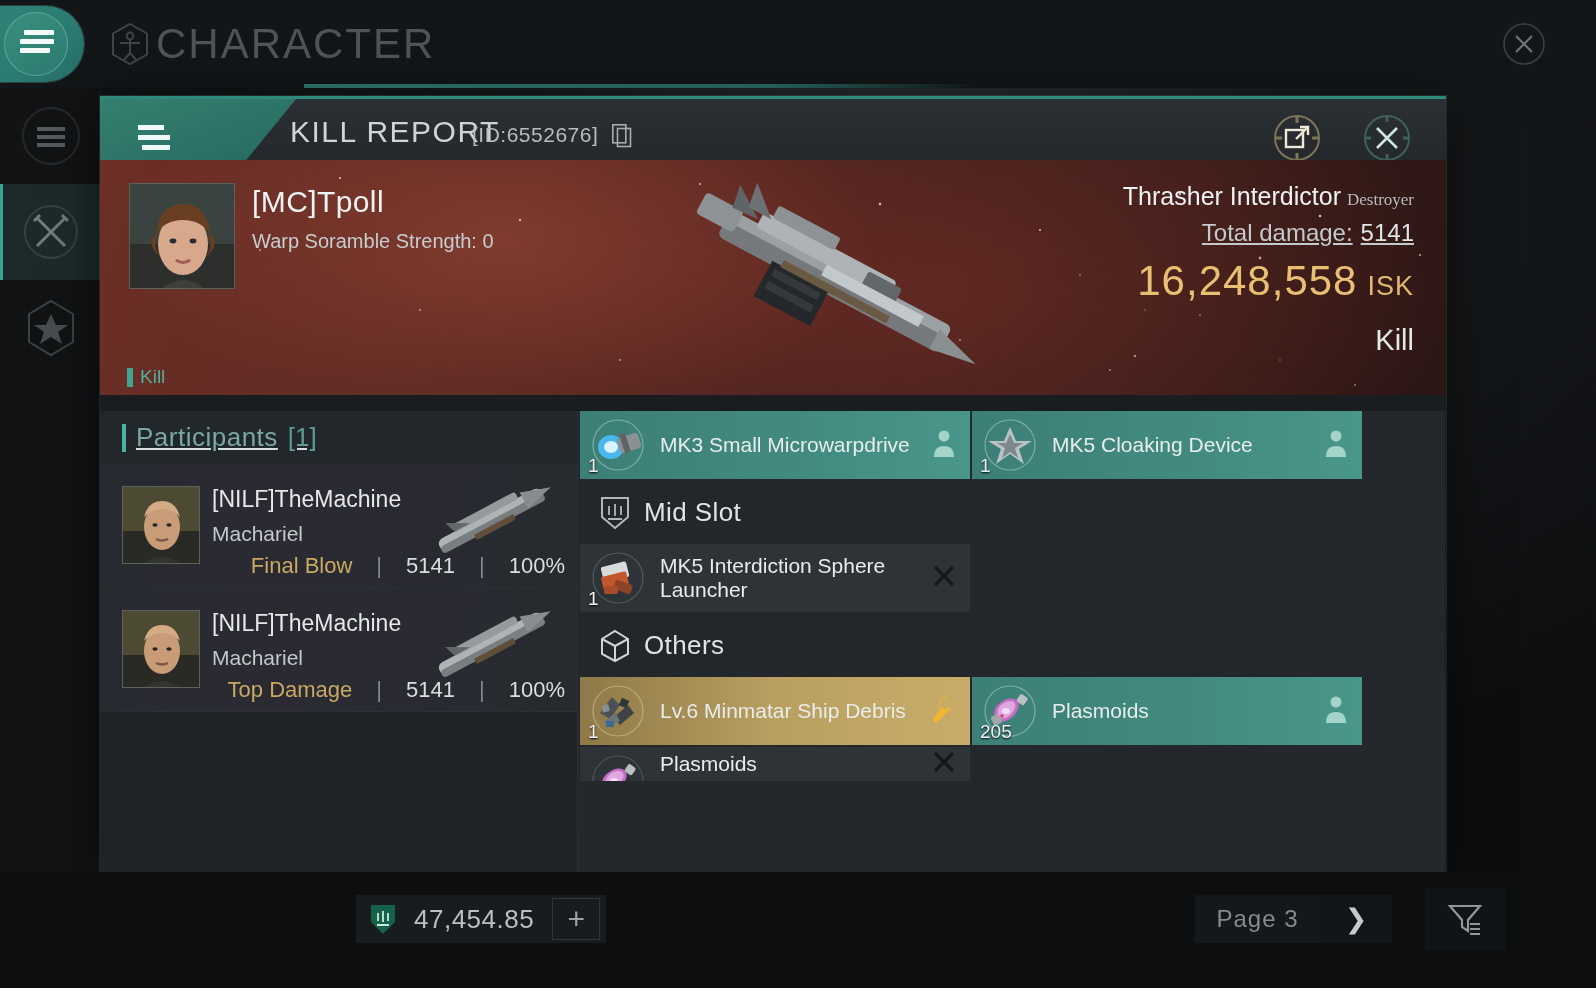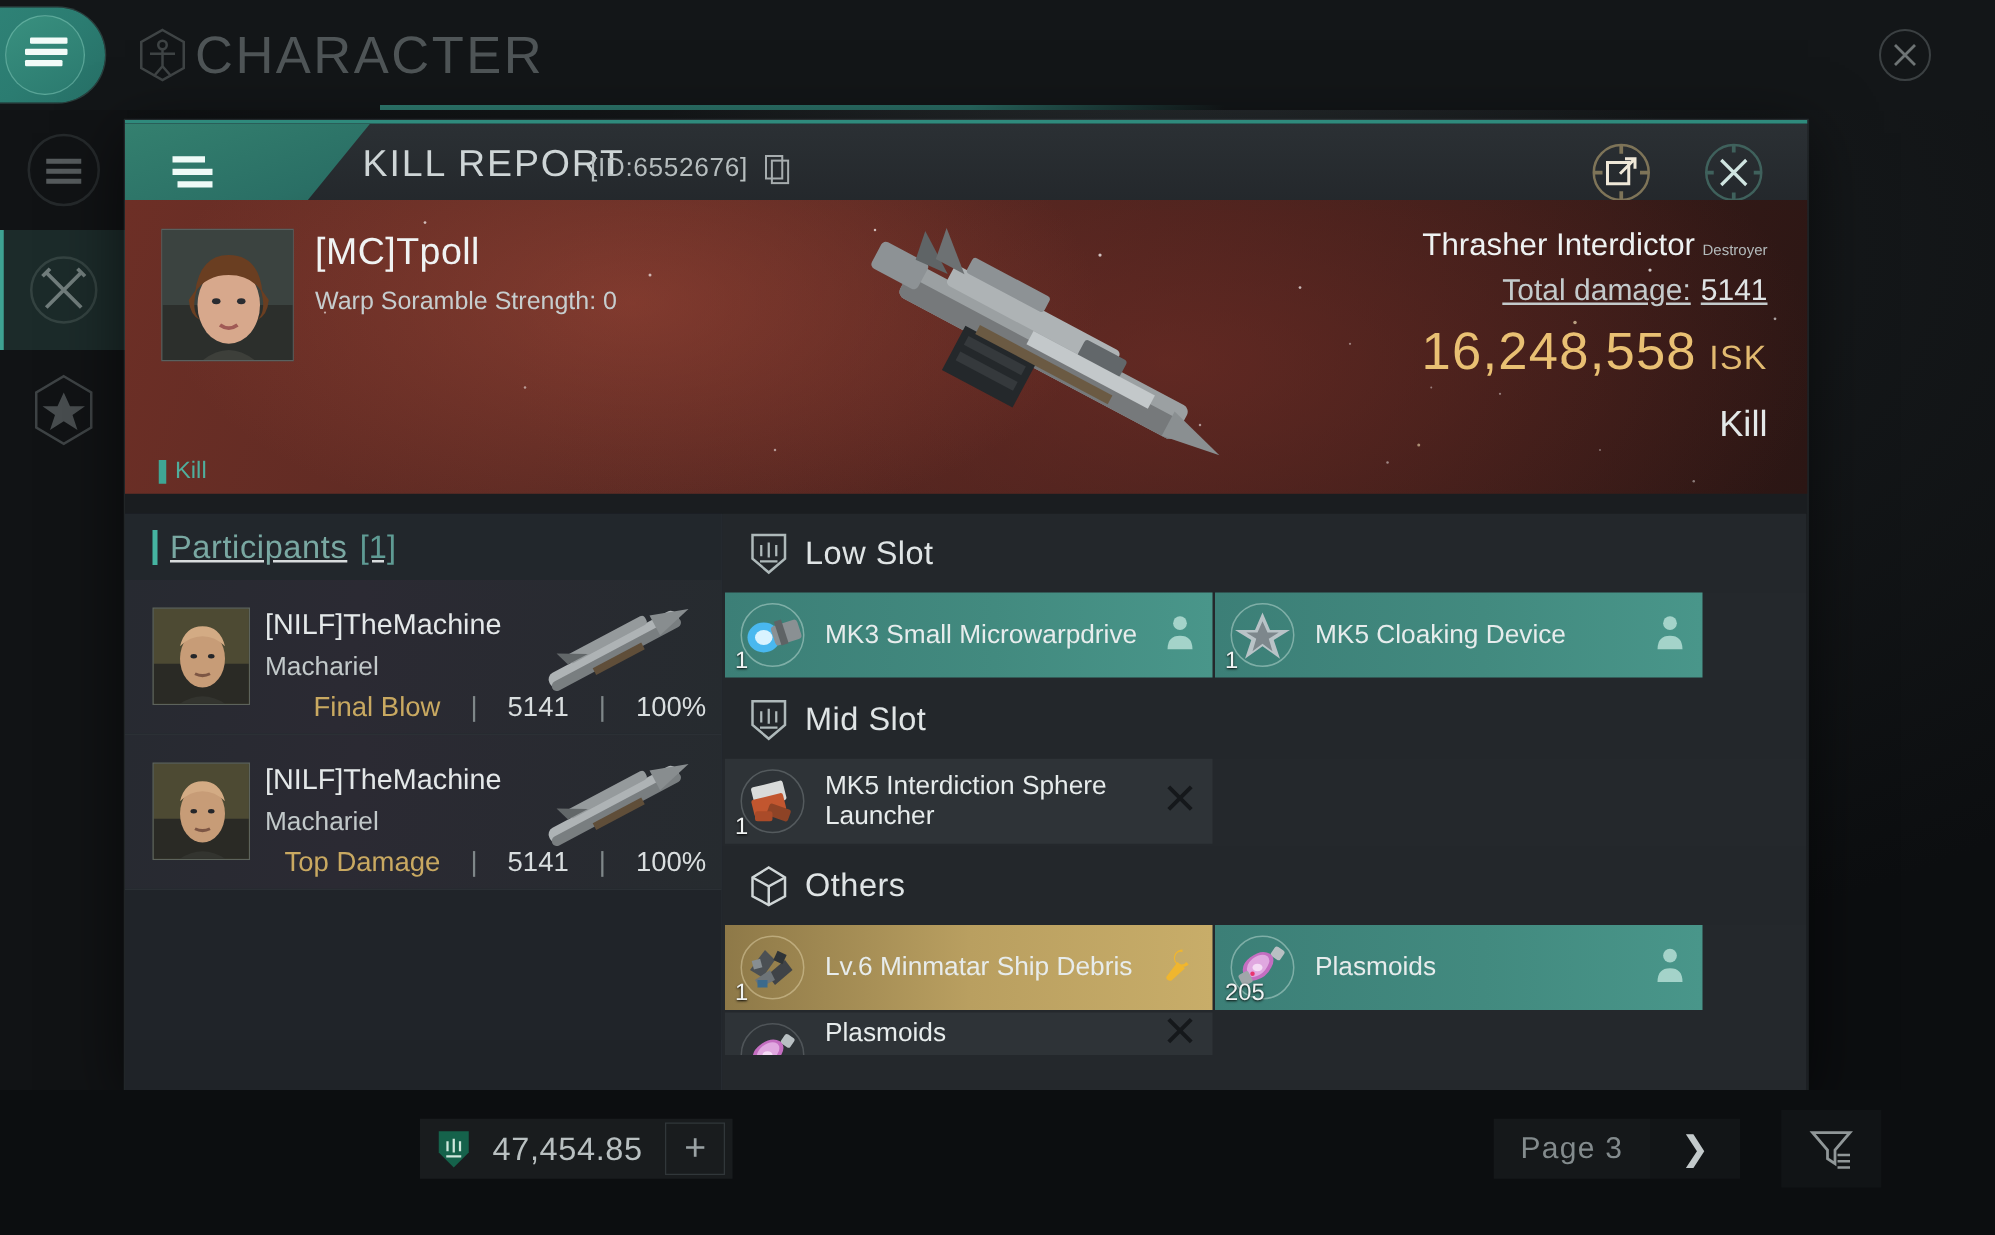--- a/index.html
+++ b/index.html
@@ -114,21 +114,21 @@
 
   .killtag{ position:absolute; left:27px; top:206px; display:flex; align-items:center; gap:7px;
     font-size:19px; color:#4fae9c; }
   .killtag .bar{ width:6px; height:19px; background:#3fa694; display:inline-block; }
   .ktime{ position:absolute; left:27px; top:234px; font-size:20px; color:#dfe3e3; letter-spacing:.3px;}
 
   .shipimg{ position:absolute; left:520px; top:8px; width:420px; height:225px; }
 
   .rblock{ position:absolute; right:32px; top:22px; text-align:right; }
   .shipname{ font-size:25px; color:#eef2f2; }
-  .shipname span.cls{ font-size:12px; color:#b4bbbc; margin-left:6px; }
+  .shipname span.cls{ font-size:17px; color:#b4bbbc; margin-left:6px;font-family:Liberation Serif, serif; }
   .tdmg{ margin-top:8px; font-size:24px; color:#c3cacb;text-decoration:underline; }
   .tdmg span.v{ color:#dfe4e5; margin-left:8px; }
   .isk{ margin-top:10px; font-size:42px; color:#e9c073; letter-spacing:1px; }
   .isk span.u{ font-size:27px; color:#e2ba70; margin-left:10px; }
   .killbig{ position:absolute; right:32px; top:164px; font-size:29px; color:#e3e8e8; }
 
   
   .body{ position:absolute; left:0; top:315px; width:1346px; height:461px; display:flex; }
   .left{ width:478px; height:461px; background:#1f2328; border-right:1px solid #2a2f34; position:relative;}
   .right{ width:867px; height:461px; background:#24282c; position:relative; overflow:hidden; }
@@ -167,21 +167,21 @@
   .cell .qty{ position:absolute; left:8px; bottom:2px; font-size:19px; color:#f0f3f3; text-shadow:0 1px 2px #000;}
   .cell .nm{ margin-left:80px; font-size:21px; line-height:24px; color:#e7ecec; max-width:250px; }
   .cell .tr{ position:absolute; right:14px; top:50%; transform:translateY(-50%); }
   .person-ico{ width:24px; height:28px; opacity:.72; }
   .wrench-ico{ width:28px; height:28px; }
 
   .cell.clipped{ height:34px; overflow:hidden; }
 
   
   .botbar{ position:absolute; left:0; top:872px; width:1596px; height:116px; background:#0c0e10; }
-  .isk-chip{ position:absolute; left:336px; top:895px; height:48px; padding:0 6px 0 14px;
+  .isk-chip{ position:absolute; left:356px; top:895px; height:48px; padding:0 6px 0 14px;
     background:#191c1e; display:flex; align-items:center; gap:18px; }
   .isk-chip .shield{ width:26px; height:31px; }
   .isk-chip .val{ font-size:26px; color:#b9c0c1; letter-spacing:.5px;}
   .plus{ width:48px; height:42px; border:1px solid #31373a; display:flex; align-items:center; justify-content:center;
      color:#9aa2a4; font-size:30px; line-height:1;}
   .pager{ position:absolute; left:1195px; top:895px; height:48px; display:flex; align-items:center; }
   .pager .pg{ width:125px; height:48px; background:#15181a; display:flex; align-items:center; justify-content:center;
      font-size:24px; color:#838b8d; letter-spacing:1px;}
   .pager .nx{ width:72px; height:48px; display:flex; align-items:center; justify-content:center;
      font-size:27px; color:#c3cacb; background:#121517;}
@@ -442,27 +442,20 @@
           <span class="sep">|</span>
           <span>100%</span>
         </div>
       </div>
 
       <div class="prow empty"></div>
     </div>
 
     <div class="right">
 
-      <div class="slot-head">
-        <svg class="shieldico" viewBox="0 0 30 34">
-          <path d="M2 2 h26 v19 l-13 11 L2 21z" fill="none" stroke="#aeb9ba" stroke-width="2"></path>
-          <path d="M9 10 v9 M15 8 v12 M21 10 v9 M8 23 h14" stroke="#aeb9ba" stroke-width="1.8"></path>
-        </svg>
-        <span class="txt">Low Slot</span>
-      </div>
       <div class="grid">
         <div class="cell teal">
           <svg class="ico" viewBox="0 0 56 56">
             <circle cx="28" cy="28" r="25" fill="none" stroke="#cfe6e0" stroke-width="1.2" opacity=".45"></circle>
             <ellipse cx="21" cy="30" rx="13" ry="12" fill="#49b8ef"></ellipse>
             <ellipse cx="21" cy="30" rx="7" ry="6" fill="#d9f3ff"></ellipse>
             <rect x="28" y="18" width="22" height="16" rx="3" fill="#8a9093" transform="rotate(-18 39 26)"></rect>
             <rect x="32" y="16" width="6" height="20" fill="#5e6365" transform="rotate(-18 35 26)"></rect>
           </svg>
           <div class="nm">MK3 Small Microwarpdrive</div>

